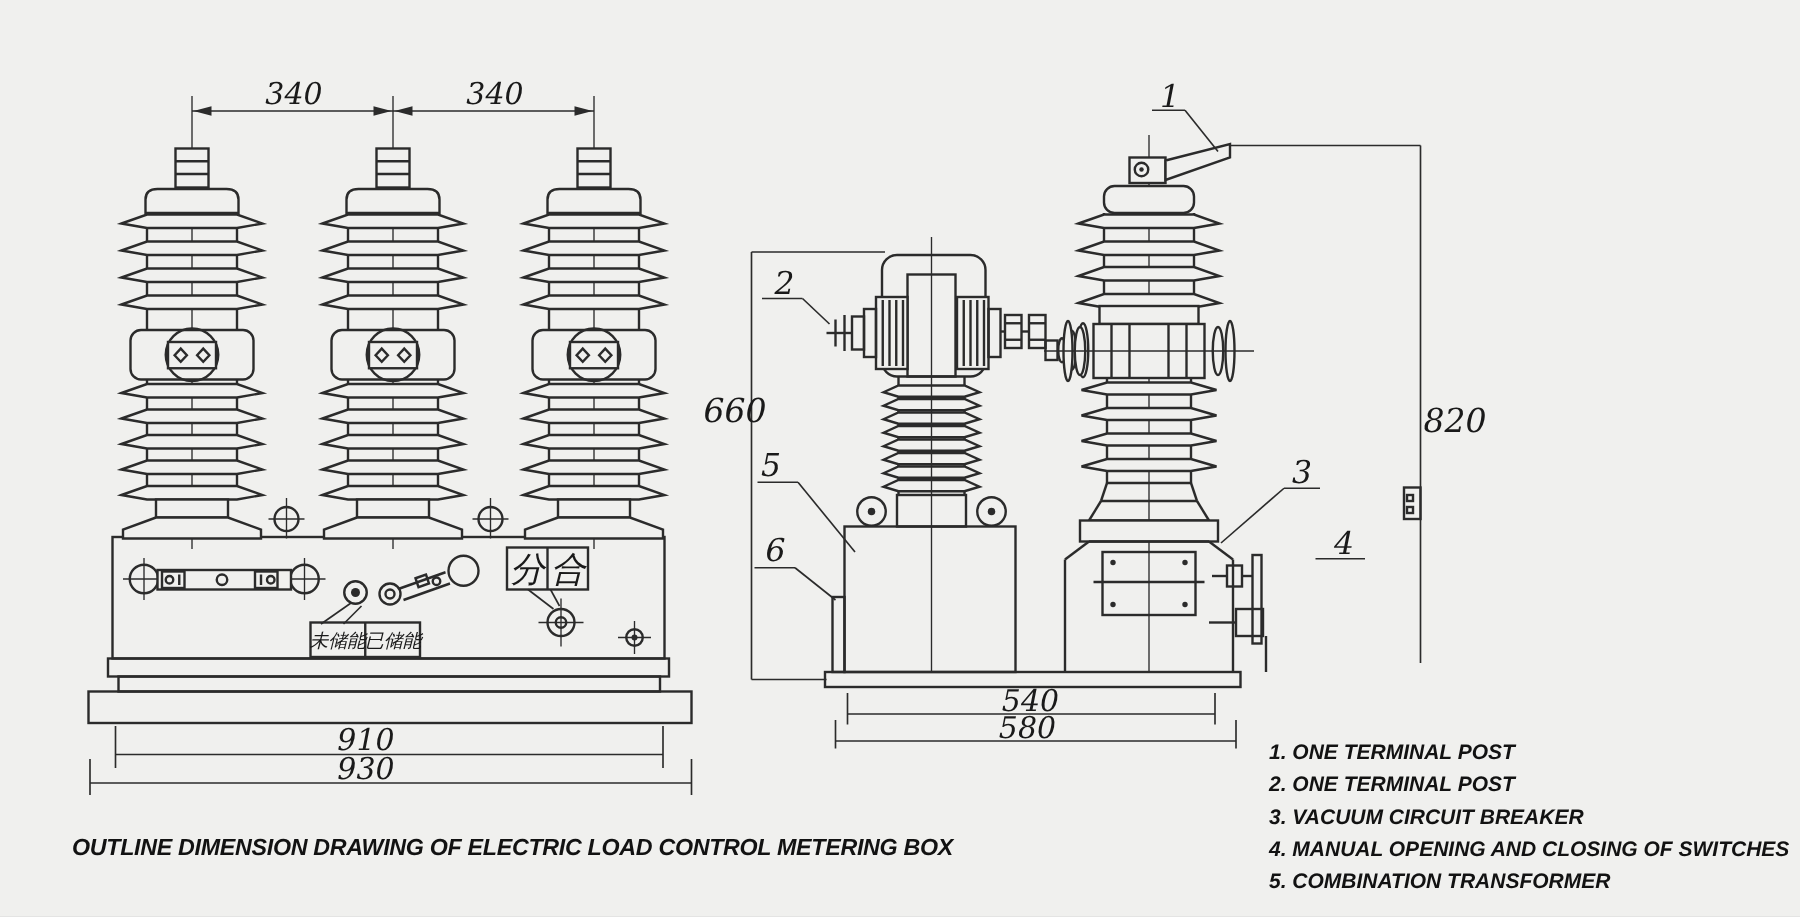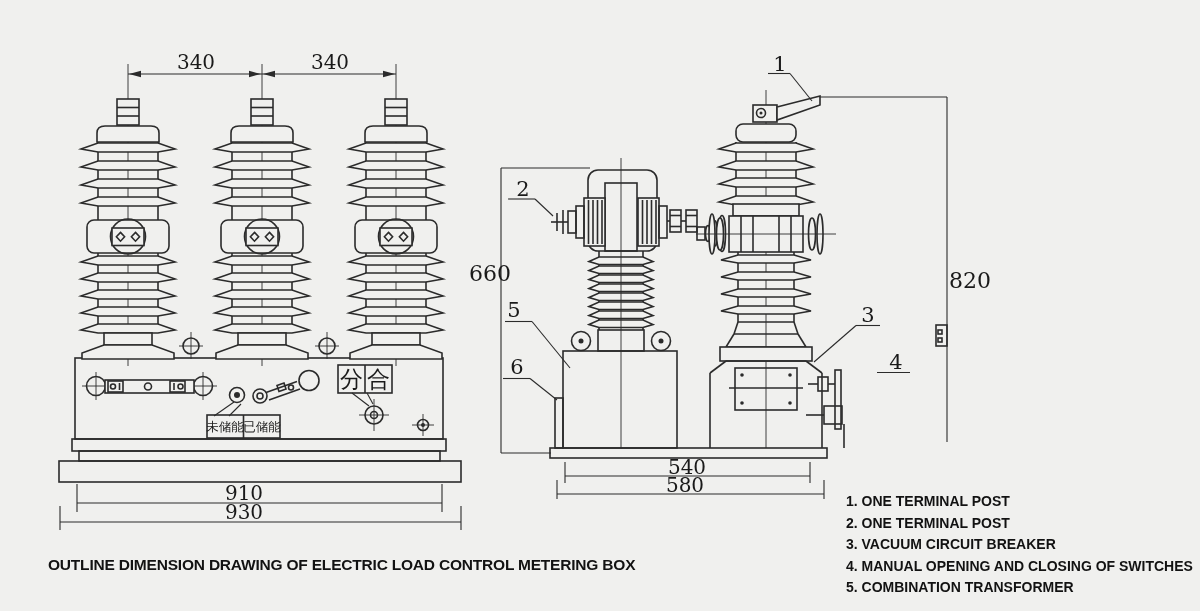--- a/index.html
+++ b/index.html
@@ -1,17 +1,17 @@
 <!DOCTYPE html>
 <html><head>
 <meta charset="utf-8">
 <style>
   html,body{margin:0;padding:0;background:#dcdcda;}
   .canvas{position:relative;width:1200px;height:611px;background:#f0f0ee;overflow:hidden;
-          font-family:"Liberation Sans",sans-serif;}
+          font-family:"Liberation Sans",sans-serif;font-style:italic;}
   svg{display:block;}
   .ln{stroke:#2b2b2b;stroke-width:1.6;fill:none;}
   .fill{stroke:#2b2b2b;stroke-width:1.6;fill:#f0f0ee;}
   .thin{stroke:#2b2b2b;stroke-width:0.9;fill:none;}
   .dimln{stroke:#2b2b2b;stroke-width:1.1;fill:none;}
   .arrow{fill:#2b2b2b;stroke:none;}
   .dot{fill:#2b2b2b;stroke:none;}
   text.dim{font-family:"DejaVu Serif","Liberation Serif",serif;font-size:20px;fill:#1a1a1a;text-anchor:middle;}
   text.dim-lg{font-family:"DejaVu Serif","Liberation Serif",serif;font-size:22px;fill:#1a1a1a;text-anchor:middle;}
   text.callout{font-family:"DejaVu Serif","Liberation Serif",serif;font-size:21px;fill:#1a1a1a;text-anchor:middle;}

